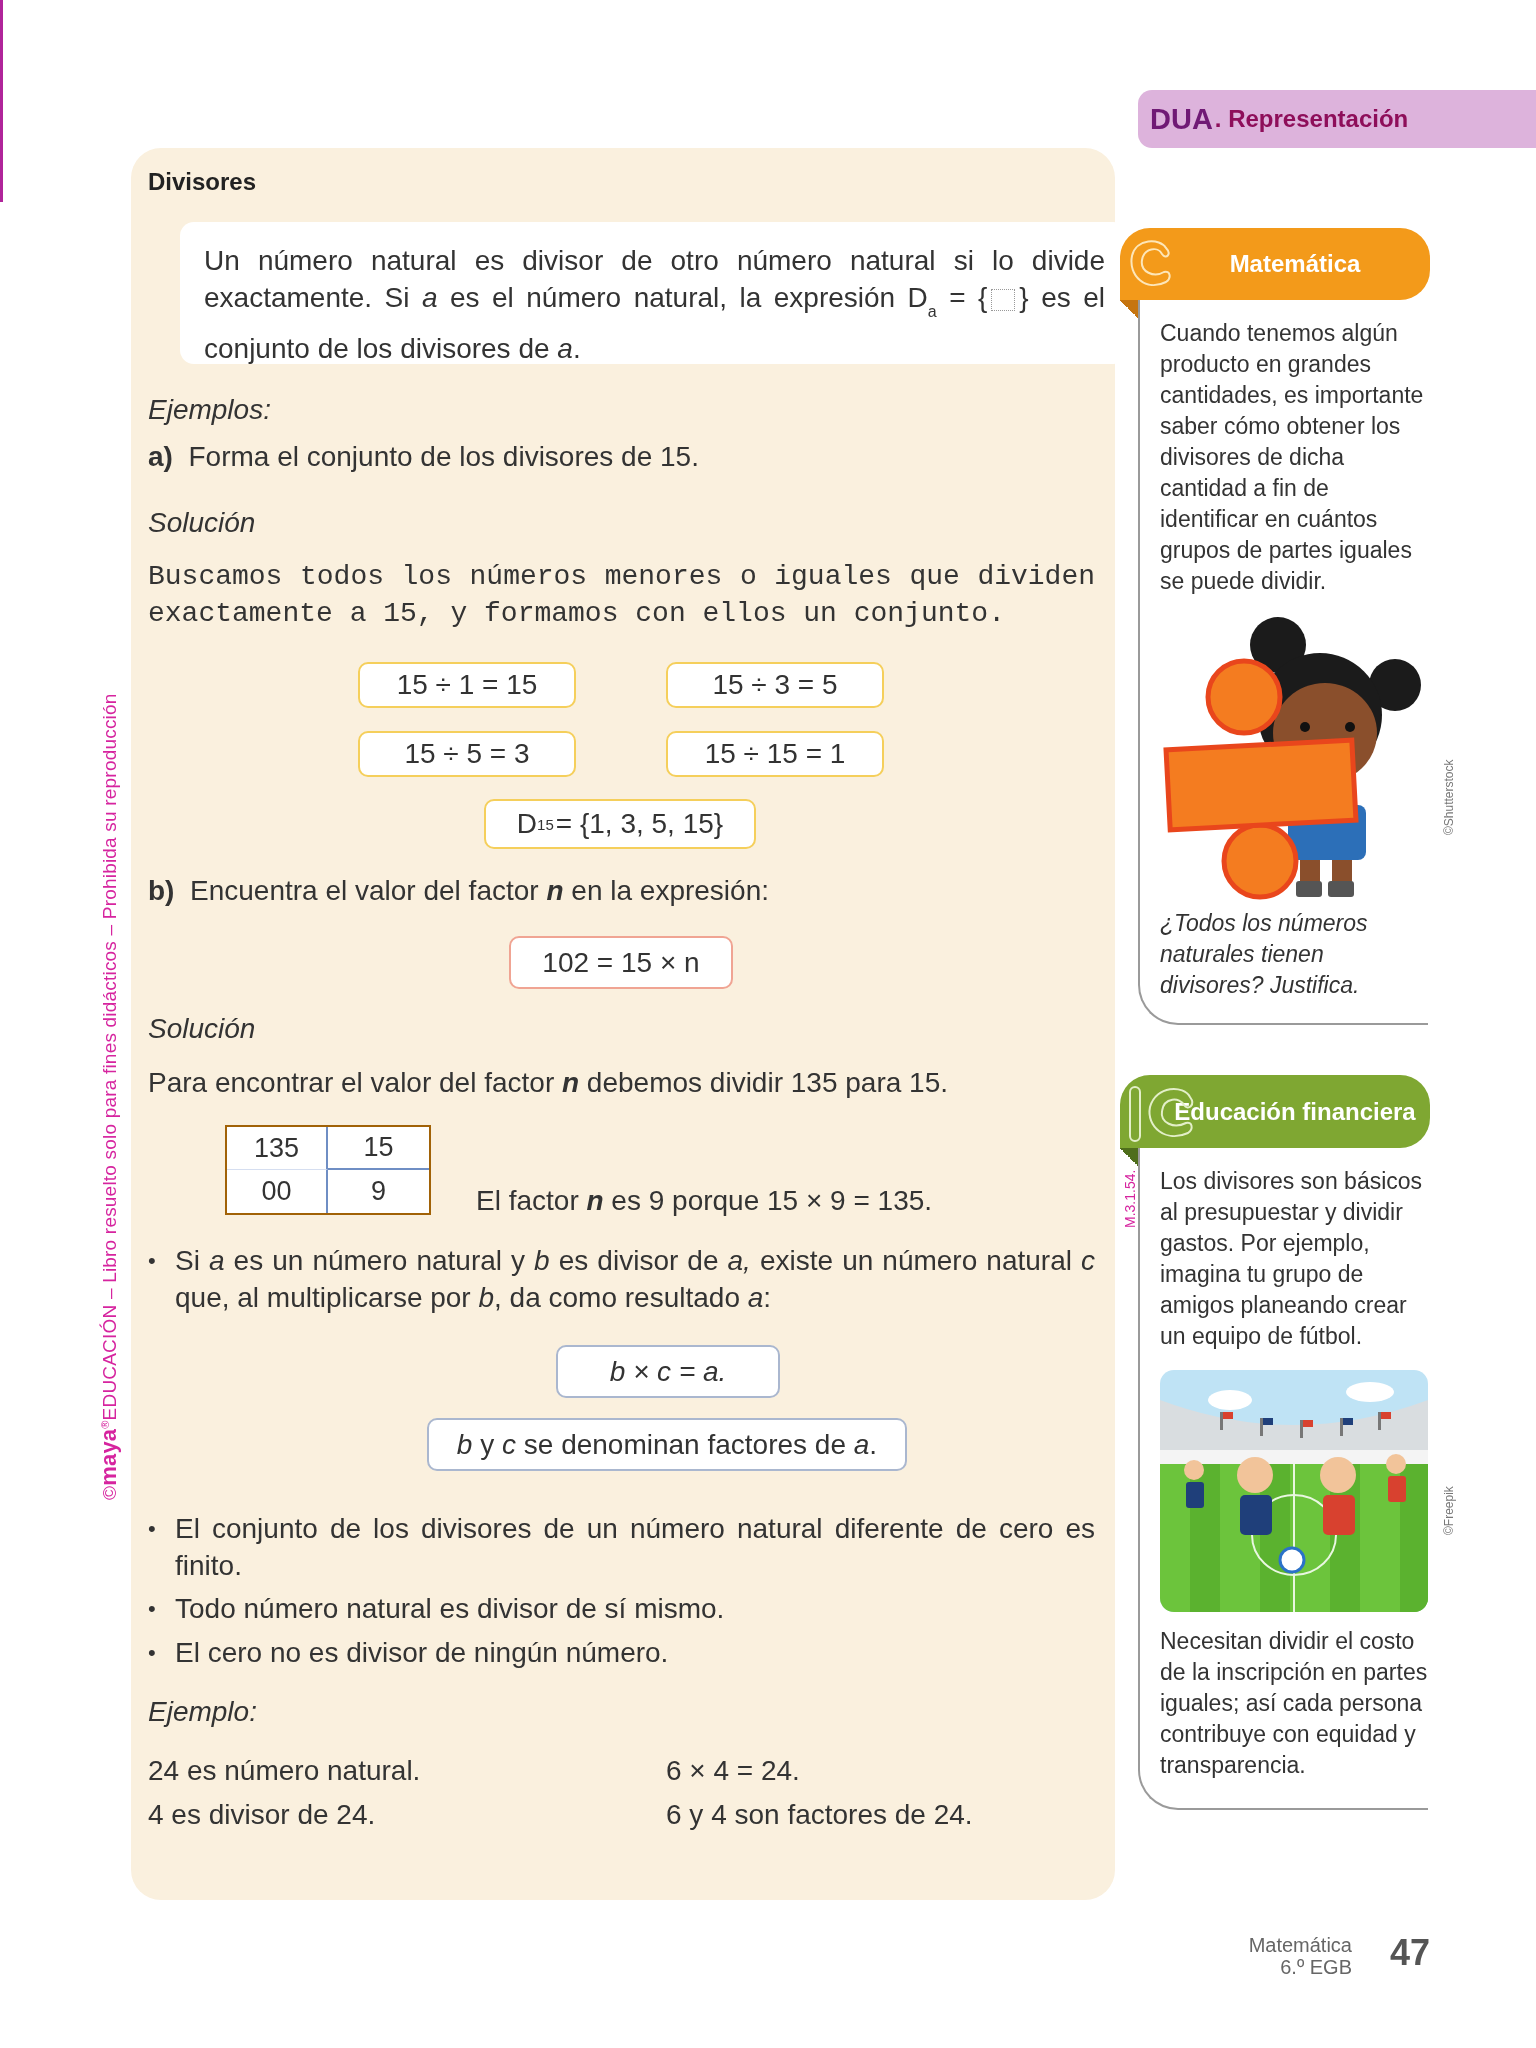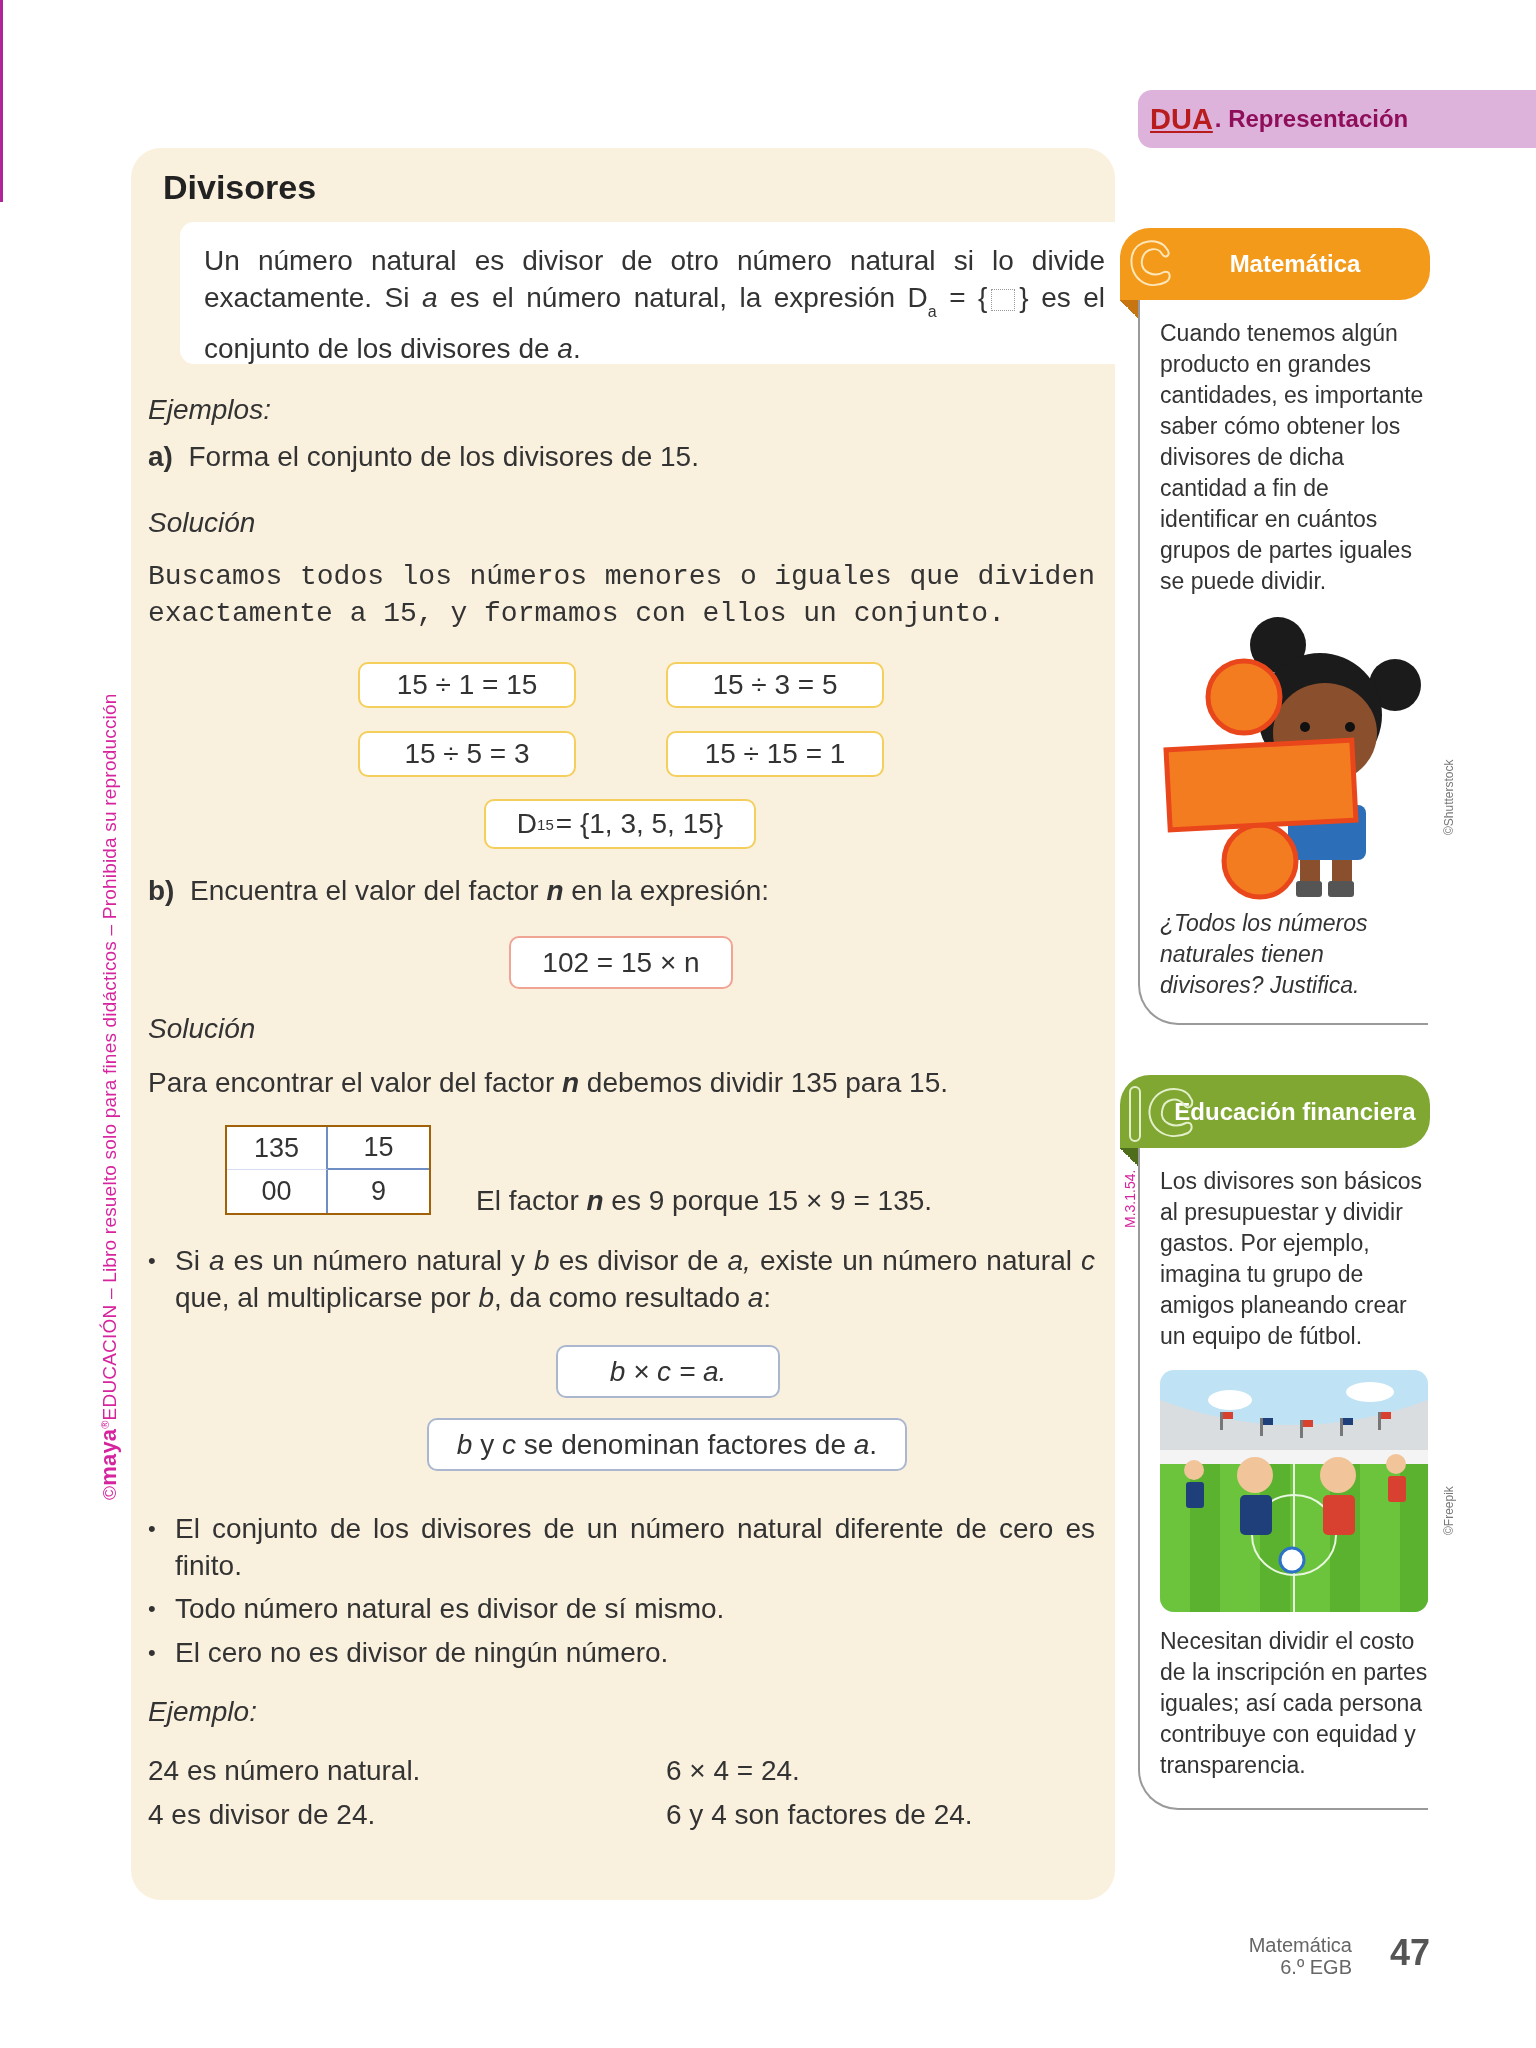--- a/index.html
+++ b/index.html
@@ -14,21 +14,21 @@
     white-space: nowrap; font-size: 19px; color: #d6249f; letter-spacing: 0.2px;
   }
   .vertical-credit .brand { font-weight: 900; font-size: 22px; }
   .vertical-credit sup { font-size: 11px; }
 
   
   .main-panel {
     position: absolute; left: 131px; top: 148px; width: 984px; height: 1752px;
     background: #faf0de; border-radius: 30px;
   }
-  .page-title { position: absolute; left: 32px; top: 20px; font-size: 34px; font-weight: 700; color: #222; }
+  .page-title { position: absolute; left: 17px; top: 20px; font-size: 24px; font-weight: 700; color: #222; }
 
   .definition-box {
     position: absolute; left: 17px; top: 74px; width: 947px; height: 142px;
     background: #ffffff; border-radius: 14px; padding: 20px 22px 0 24px;
     font-size: 28px; line-height: 37px; color: #333; text-align: justify; font-weight: 300; margin-left: 32px;
   }
   .definition-box i { font-style: italic; }
   .dotted-box { display: inline-block; width: 24px; height: 22px; border: 1px dotted #999; vertical-align: middle; margin: 0 4px; }
   .sub { font-size: 16px; vertical-align: -10px; }
 
@@ -57,21 +57,21 @@
 
   .bullet { position: absolute; left: 17px; width: 947px; font-size: 28px; line-height: 37px; color: #333; font-weight: 300; padding-left: 27px; text-align: justify; }
   .bullet::before { content: "•"; position: absolute; left: 0; top: 0; font-size: 22px; }
   .bullet i { font-style: italic; }
 
   
   .dua-header {
     position: absolute; left: 1138px; top: 90px; width: 398px; height: 58px;
     background: #ddb3dc; border-radius: 14px 0 0 14px; display: flex; align-items: center; padding-left: 12px;
   }
-  .dua-strong { font-size: 29px; font-weight: 900; color: #b91c1c; text-decoration: underline; }
+  .dua-strong { font-size: 29px; font-weight: 900; color: #701a75; }
   .dua-rest { font-size: 24px; font-weight: 700; color: #8e0e5a; margin-left: 2px; }
 
   .side-panel {
     position: absolute; left: 1138px; width: 290px;
     border-left: 2px solid #9a9a9a; border-bottom: 2px solid #9a9a9a; border-bottom-left-radius: 40px;
   }
   .side-banner {
     position: absolute; left: 1120px; width: 310px; height: 72px;
     border-radius: 30px 30px 30px 0; color: #ffffff; font-weight: 700; font-size: 24px;
     display: flex; align-items: center; justify-content: center; padding-left: 40px; text-align: center; line-height: 28px;

